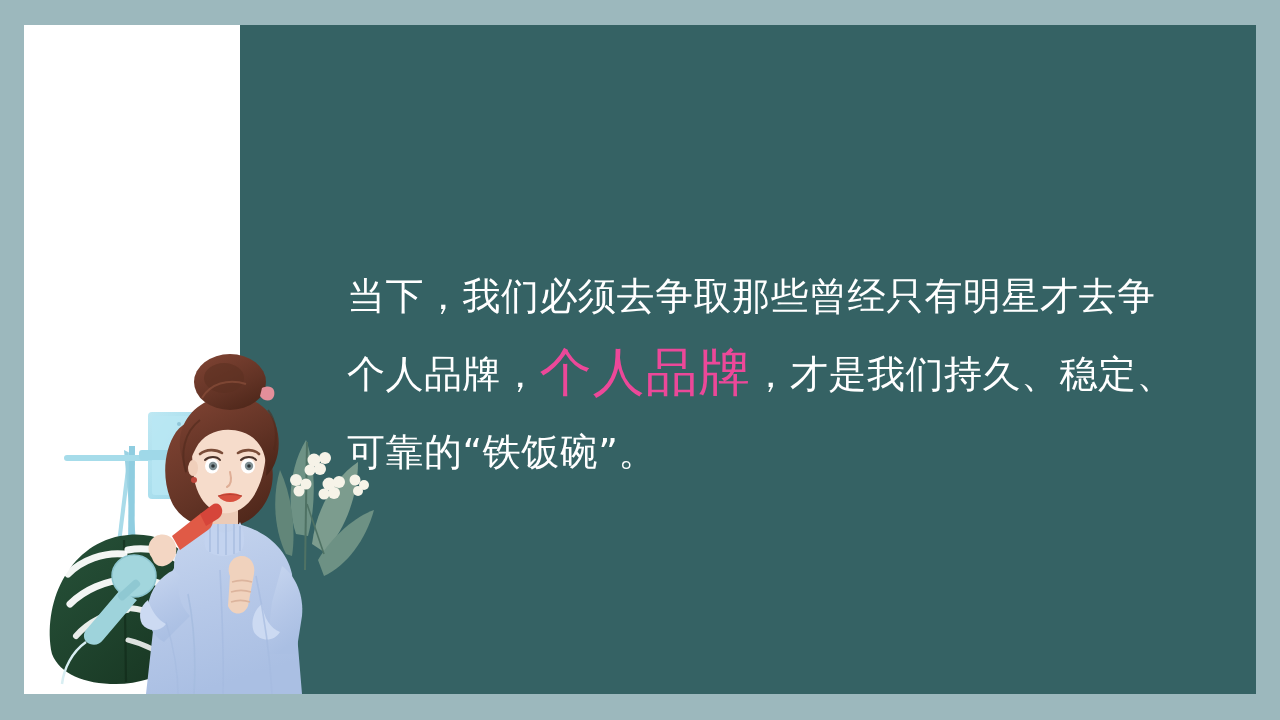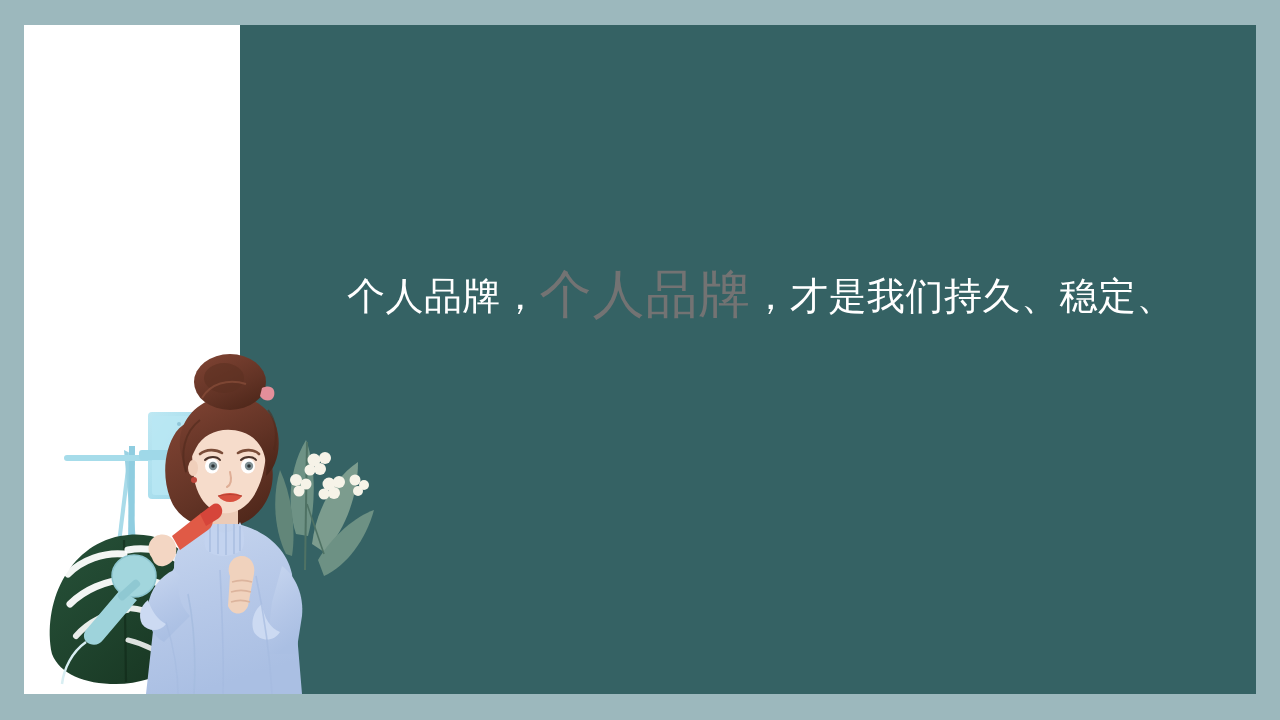--- a/index.html
+++ b/index.html
@@ -56,21 +56,21 @@
     font-size: 38px;
     line-height: 78px;
     letter-spacing: 0.5px;
     font-family: "DejaVu Sans", "Liberation Sans", sans-serif;
     font-weight: 400;
     white-space: normal;
     z-index: 6;
   }
   .text-line { display: block; }
   .highlight {
-    color: #737373;
+    color: #ec4899;
     font-size: 52px;
     line-height: 52px;
     letter-spacing: 1px;
     vertical-align: -3px;
   }
 
   
   .illustration {
     position: absolute;
     left: 0px;
@@ -85,21 +85,23 @@
 </head>
 <body>
 
 <div class="slide">
 
   <div class="inner-canvas">
 
     <div class="teal-panel"></div>
 
     <div class="text-block">
+      <span class="text-line">当下，我们必须去争取那些曾经只有明星才去争</span>
       <span class="text-line"><span>个人品牌，</span><span class="highlight">个人品牌</span><span>，才是我们持久、稳定、</span></span>
+      <span class="text-line">可靠的“铁饭碗”。</span>
     </div>
 
     <div class="illustration">
       <svg viewBox="0 0 350 340" xmlns="http://www.w3.org/2000/svg" aria-hidden="true">
         <defs>
           <linearGradient id="sweaterGrad" x1="0" y1="0" x2="0.3" y2="1">
             <stop offset="0%" stop-color="#c7d6ef"></stop>
             <stop offset="55%" stop-color="#b6c8e8"></stop>
             <stop offset="100%" stop-color="#aabfe3"></stop>
           </linearGradient>

